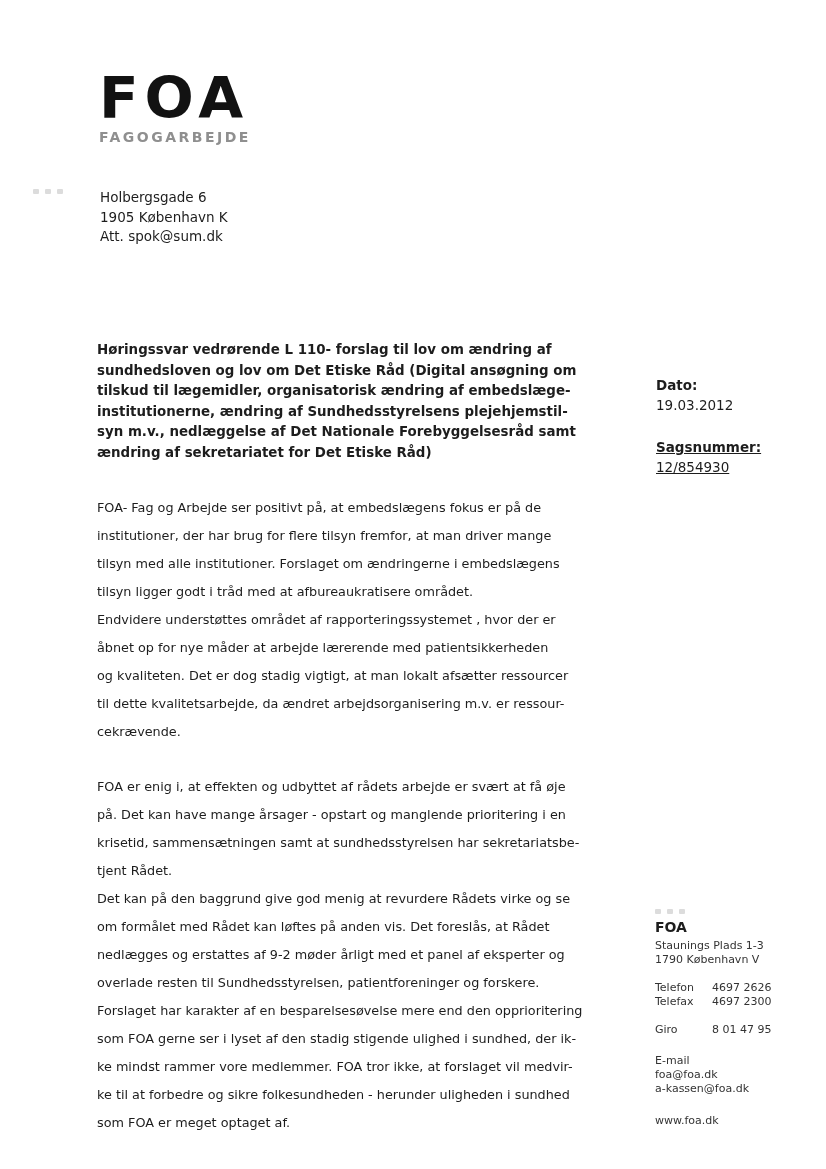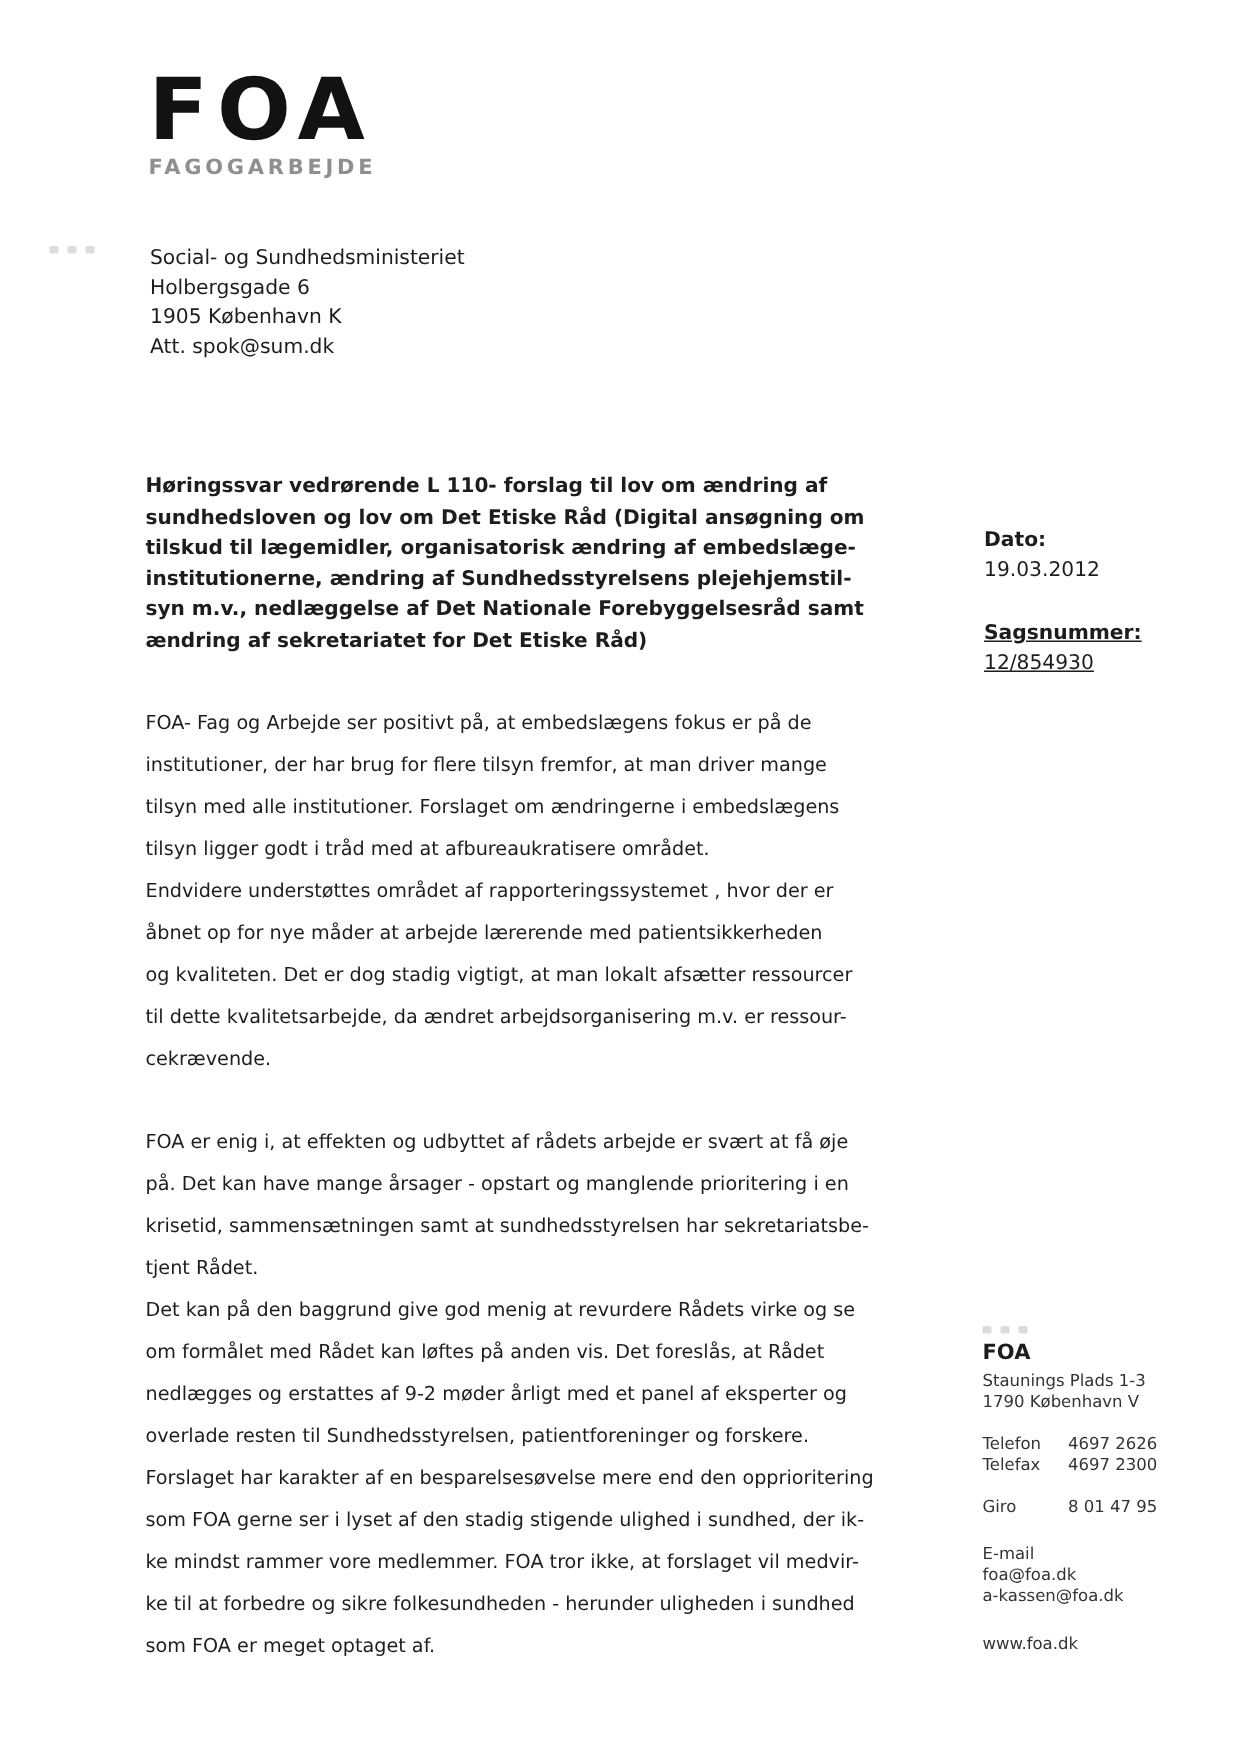--- a/index.html
+++ b/index.html
@@ -4,20 +4,21 @@
 <style>
   html, body { margin: 0; padding: 0; background: #ffffff; }
   .page {
     position: relative;
     width: 826px;
     height: 1138px;
     background: #ffffff;
     font-family: "DejaVu Sans", "Liberation Sans", sans-serif;
     color: #1d1d1d;
     overflow: hidden;
+    margin-top: 25px;
   }
 
   
   .logo { position: absolute; left: 99px; top: 44px; }
   .logo-text {
     font-size: 58px;
     font-weight: bold;
     letter-spacing: 6px;
     color: #121212;
     line-height: 58px;
@@ -103,21 +104,20 @@
     <div class="logo-sub">FAGOGARBEJDE</div>
   </div>
 
   <div class="artifact-cluster artifact-recipient">
     <span></span>
       <span></span>
       <span></span>
   </div>
 
   <div class="recipient">
-    <div>Social- og Sundhedsministeriet</div>
     <div>Holbergsgade 6</div>
     <div>1905 København K</div>
     <div>Att. spok@sum.dk</div>
   </div>
 
   <div class="subject">Høringssvar vedrørende L 110- forslag til lov om ændring af
 sundhedsloven og lov om Det Etiske Råd (Digital ansøgning om
 tilskud til lægemidler, organisatorisk ændring af embedslæge-
 institutionerne, ændring af Sundhedsstyrelsens plejehjemstil-
 syn m.v., nedlæggelse af Det Nationale Forebyggelsesråd samt

